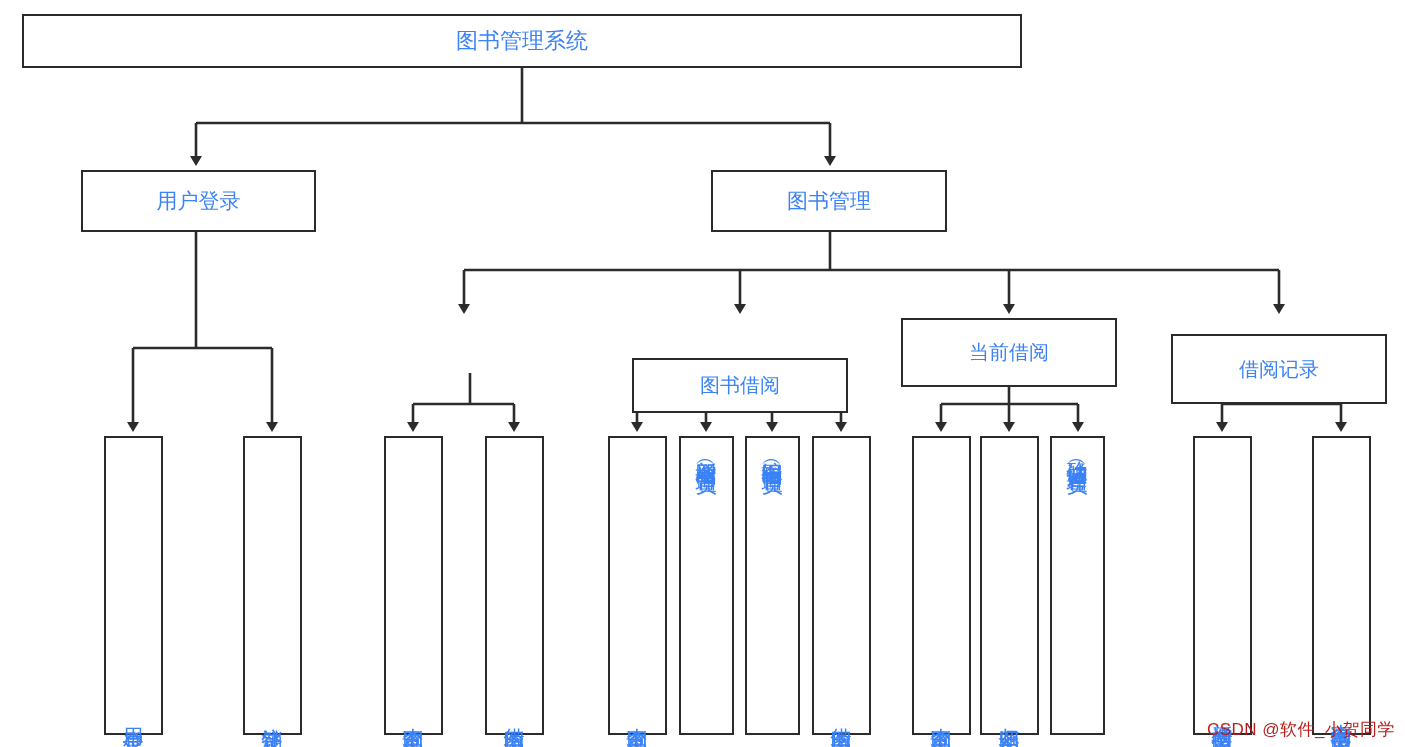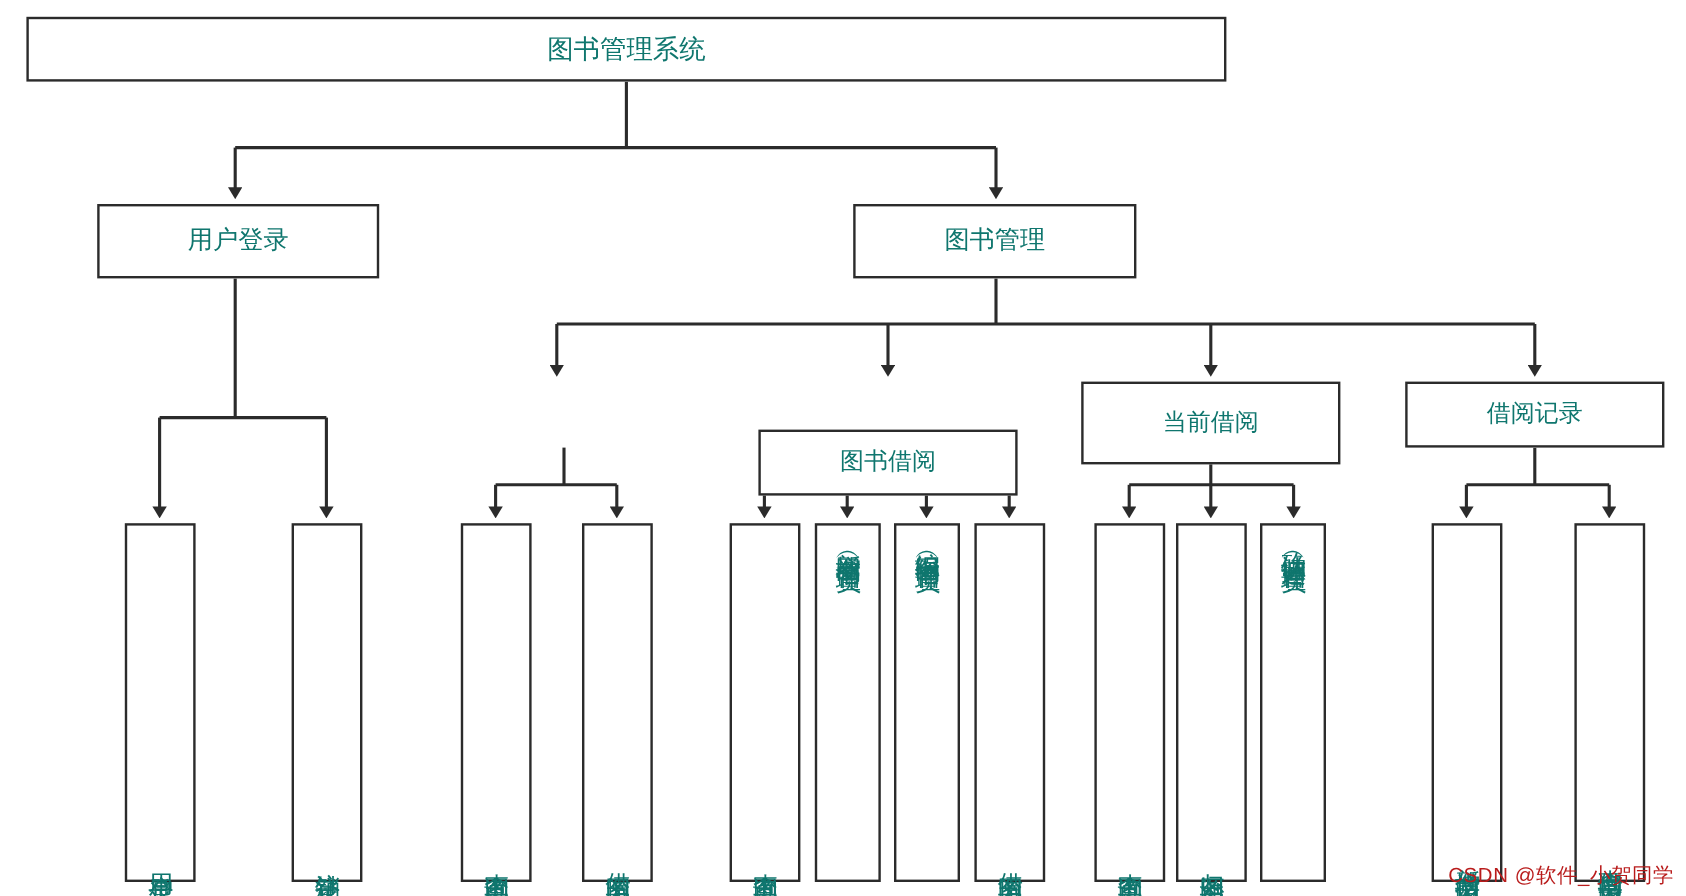--- a/index.html
+++ b/index.html
@@ -30,21 +30,21 @@
   .node {
     position: absolute;
     box-sizing: border-box;
     background: #ffffff;
     border: 2px solid #2b2b2b;
     display: flex;
     align-items: center;
     justify-content: center;
   }
   .node .lbl {
-    color: #0f766e;
+    color: #3b82f6;
     white-space: nowrap;
     line-height: 1.12;
   }
   
   .node.root .lbl { font-size: 22px; }
   
   .node.lvl2 .lbl { font-size: 21px; }
   
   .node.lvl3 .lbl { font-size: 20px; }
 
@@ -147,21 +147,21 @@
 
 
   <div class="node lvl3" style="left:632px; top:318px; width:216px; height:55px;margin-top:40px;">
     <span class="lbl">图书借阅</span>
   </div>
 
   <div class="node lvl3" style="left:901px; top:318px; width:216px; height:69px;">
     <span class="lbl">当前借阅</span>
   </div>
 
-  <div class="node lvl3" style="left:1171px; top:318px; width:216px; height:55px;">
+  <div class="node lvl3" style="left:1171px; top:334px; width:216px; height:70px;">
     <span class="lbl">借阅记录</span>
   </div>
 
   <div class="node leaf" style="left:104px; top:436px; width:59px; height:299px;">
     <span class="lbl">用户登录</span>
   </div>
 
   <div class="node leaf" style="left:243px; top:436px; width:59px; height:299px;">
     <span class="lbl">注销登录</span>
   </div>

